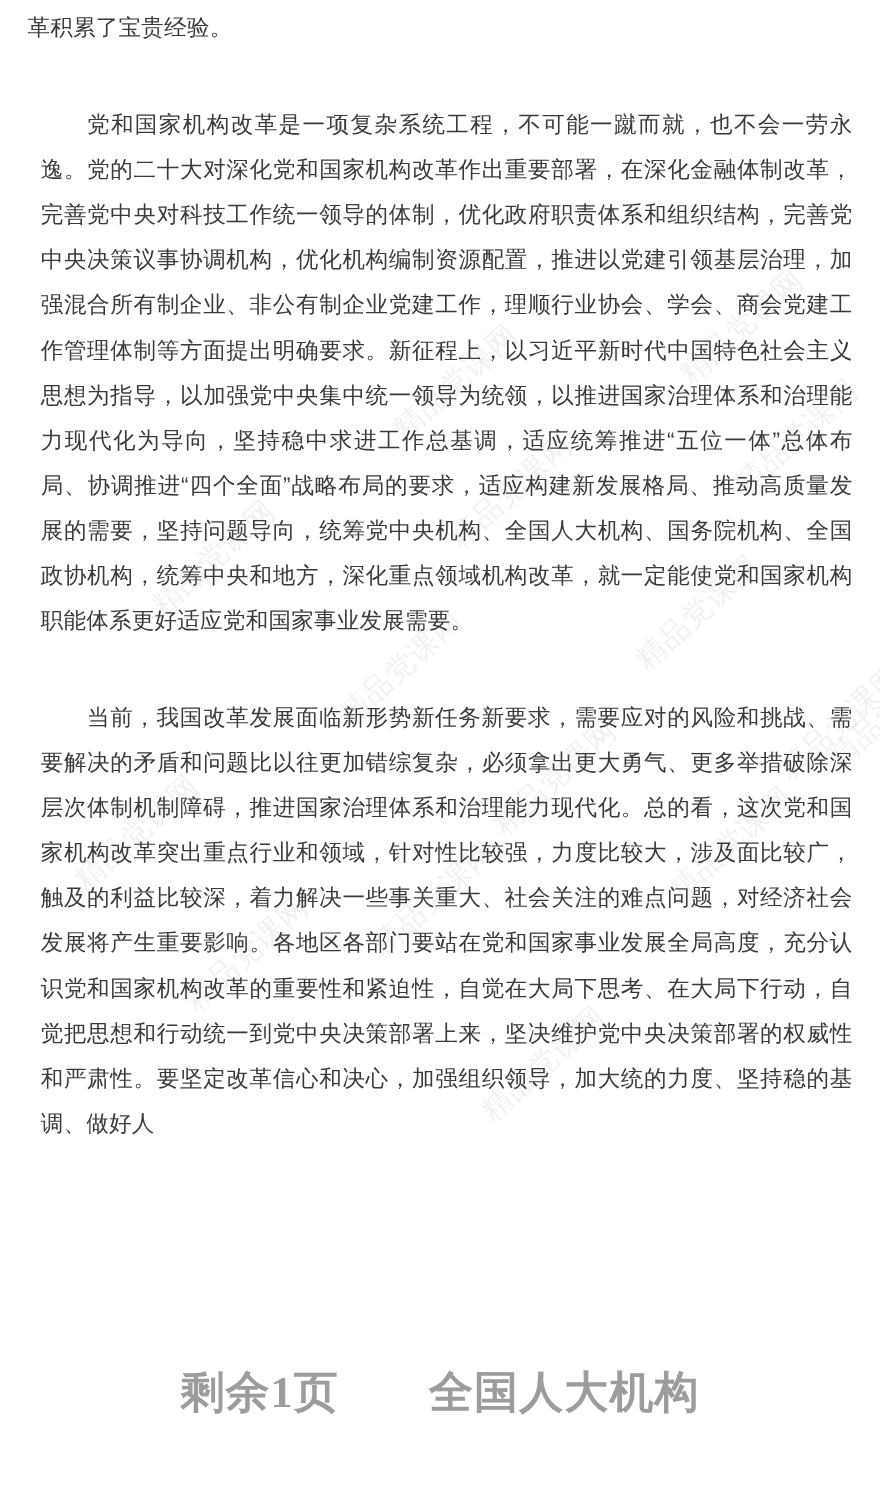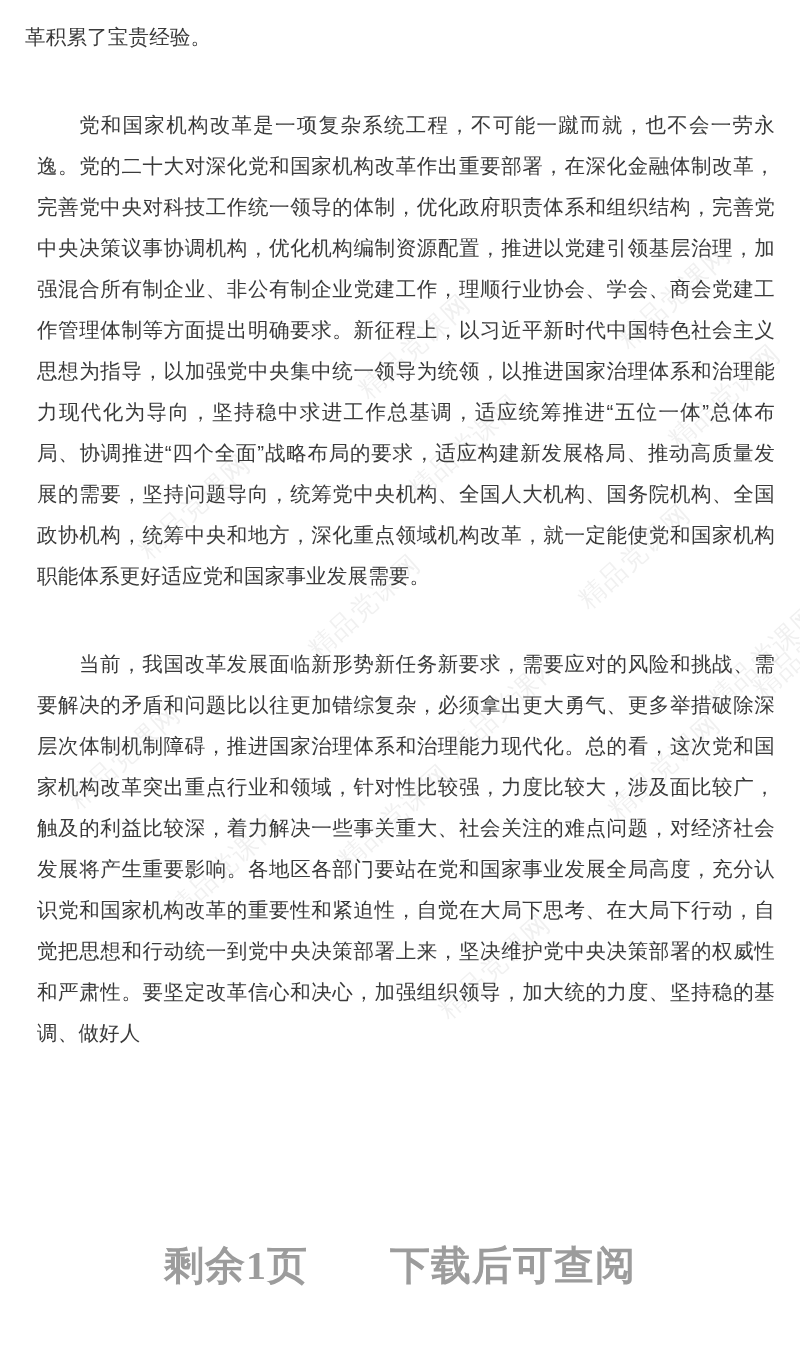--- a/index.html
+++ b/index.html
@@ -52,21 +52,21 @@
     margin: 0;
     color: #3a3a3a;
     font-size: 20.5px;
     line-height: 41px;
     text-align: justify;
     text-justify: inter-character;
     letter-spacing: 0.2px;
     word-break: break-all;
   }
   .para.cont {
-    padding-top: 16px;
+    padding-top: 5px;
   }
   .para.indent {
     text-indent: 2.05em;
     margin-left: 12px;
   }
   .gap-1 { height: 47px; }
   .gap-2 { height: 47px; }
 
   
   #paywall-banner {
@@ -117,14 +117,14 @@
 
   <p class="para indent">党和国家机构改革是一项复杂系统工程，不可能一蹴而就，也不会一劳永逸。党的二十大对深化党和国家机构改革作出重要部署，在深化金融体制改革，完善党中央对科技工作统一领导的体制，优化政府职责体系和组织结构，完善党中央决策议事协调机构，优化机构编制资源配置，推进以党建引领基层治理，加强混合所有制企业、非公有制企业党建工作，理顺行业协会、学会、商会党建工作管理体制等方面提出明确要求。新征程上，以习近平新时代中国特色社会主义思想为指导，以加强党中央集中统一领导为统领，以推进国家治理体系和治理能力现代化为导向，坚持稳中求进工作总基调，适应统筹推进“五位一体”总体布局、协调推进“四个全面”战略布局的要求，适应构建新发展格局、推动高质量发展的需要，坚持问题导向，统筹党中央机构、全国人大机构、国务院机构、全国政协机构，统筹中央和地方，深化重点领域机构改革，就一定能使党和国家机构职能体系更好适应党和国家事业发展需要。</p>
 
   <div class="gap-2"></div>
 
   <p class="para indent">当前，我国改革发展面临新形势新任务新要求，需要应对的风险和挑战、需要解决的矛盾和问题比以往更加错综复杂，必须拿出更大勇气、更多举措破除深层次体制机制障碍，推进国家治理体系和治理能力现代化。总的看，这次党和国家机构改革突出重点行业和领域，针对性比较强，力度比较大，涉及面比较广，触及的利益比较深，着力解决一些事关重大、社会关注的难点问题，对经济社会发展将产生重要影响。各地区各部门要站在党和国家事业发展全局高度，充分认识党和国家机构改革的重要性和紧迫性，自觉在大局下思考、在大局下行动，自觉把思想和行动统一到党中央决策部署上来，坚决维护党中央决策部署的权威性和严肃性。要坚定改革信心和决心，加强组织领导，加大统的力度、坚持稳的基调、做好人</p>
 
 </div>
 
 <div id="paywall-banner">
-  <span class="banner-text">剩余1页　　下载后可查阅</span>
+  <span class="banner-text">剩余1页　　全国人大机构</span>
 </div>
 
 </body></html>

